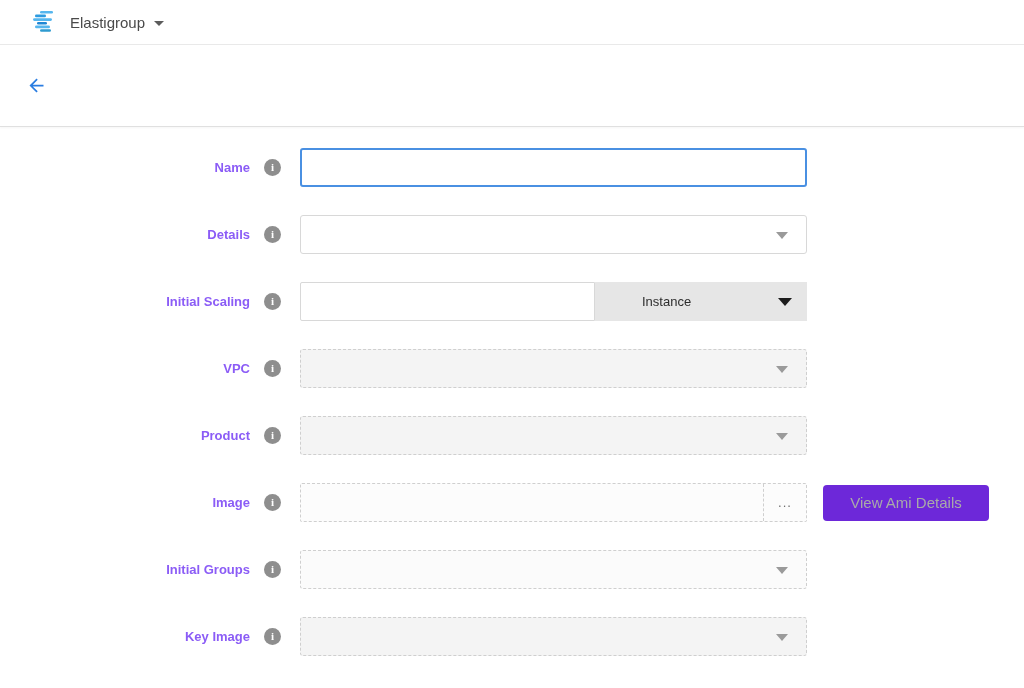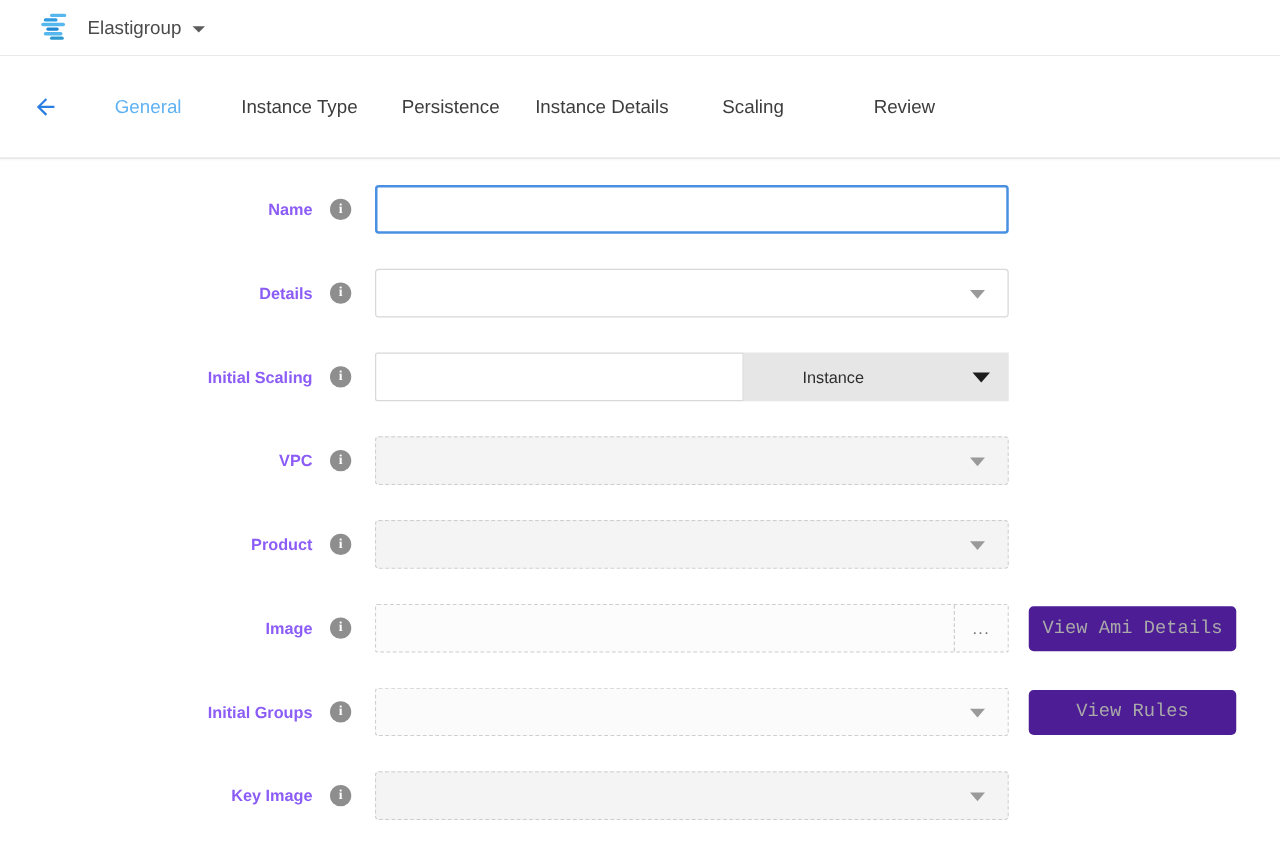--- a/index.html
+++ b/index.html
@@ -66,23 +66,23 @@
   
   .image-input { width:100%; height:100%; border:1px dashed #cfcfcf; border-radius:2px;
                  background:#fcfcfc; display:flex; }
   .image-main { flex:1; }
   .more-seg { width:43px; border-left:1px dashed #cfcfcf; display:flex;
               align-items:center; justify-content:center; font-size:13px;
               color:#6f6f6f; letter-spacing:1px; cursor:pointer; }
 
   
   .action-cell { margin-left:16px; flex:none; }
-  .ghost-btn { width:166px; height:36px; background:#4c1d95; border:none;
+  .ghost-btn { width:166px; height:36px; background:#6d28d9; border:none;
                border-radius:4px; font-size:15px; color:#a9a9a9; cursor:pointer;
-               font-family:Liberation Mono, monospace; }
+               font-family:Liberation Sans, sans-serif; }
 </style>
 </head>
 <body>
 
 <header class="topbar">
   <div class="brand">
     <svg class="logo" viewBox="0 0 26 24">
       <rect x="8" y="1" width="13" height="2.6" rx="1.3" fill="#56b6ee"></rect>
       <rect x="3" y="4.6" width="11" height="2.6" rx="1.3" fill="#2e9be0"></rect>
       <rect x="1" y="8.2" width="19" height="2.8" rx="1.4" fill="#56b6ee"></rect>
@@ -94,28 +94,20 @@
     <span class="caret-sm"></span>
   </div>
 </header>
 
 <nav class="tabbar">
   <button class="back-btn">
     <svg width="21" height="21" viewBox="0 0 24 24">
       <path d="M20 11H7.8l5.6-5.6L12 4l-8 8 8 8 1.4-1.4L7.8 13H20v-2z" fill="#2a7de1"></path>
     </svg>
   </button>
-  <div class="tabs">
-    <button class="tab active">General</button>
-    <button class="tab">Instance Type</button>
-    <button class="tab">Persistence</button>
-    <button class="tab">Instance Details</button>
-    <button class="tab">Scaling</button>
-    <button class="tab">Review</button>
-  </div>
 </nav>
 
 <main class="content">
 
   <div class="row">
     <div class="label-cell">
       <span class="field-label">Name</span>
       <span class="info-icon">i</span>
     </div>
     <div class="control-cell">
@@ -192,23 +184,20 @@
   <div class="row">
     <div class="label-cell">
       <span class="field-label">Initial Groups</span>
       <span class="info-icon">i</span>
     </div>
     <div class="control-cell">
       <div class="select disabled light">
         <span class="caret"></span>
       </div>
     </div>
-    <div class="action-cell">
-      <button class="ghost-btn">View Rules</button>
-    </div>
   </div>
 
   <div class="row">
     <div class="label-cell">
       <span class="field-label">Key Image</span>
       <span class="info-icon">i</span>
     </div>
     <div class="control-cell">
       <div class="select disabled">
         <span class="caret"></span>

